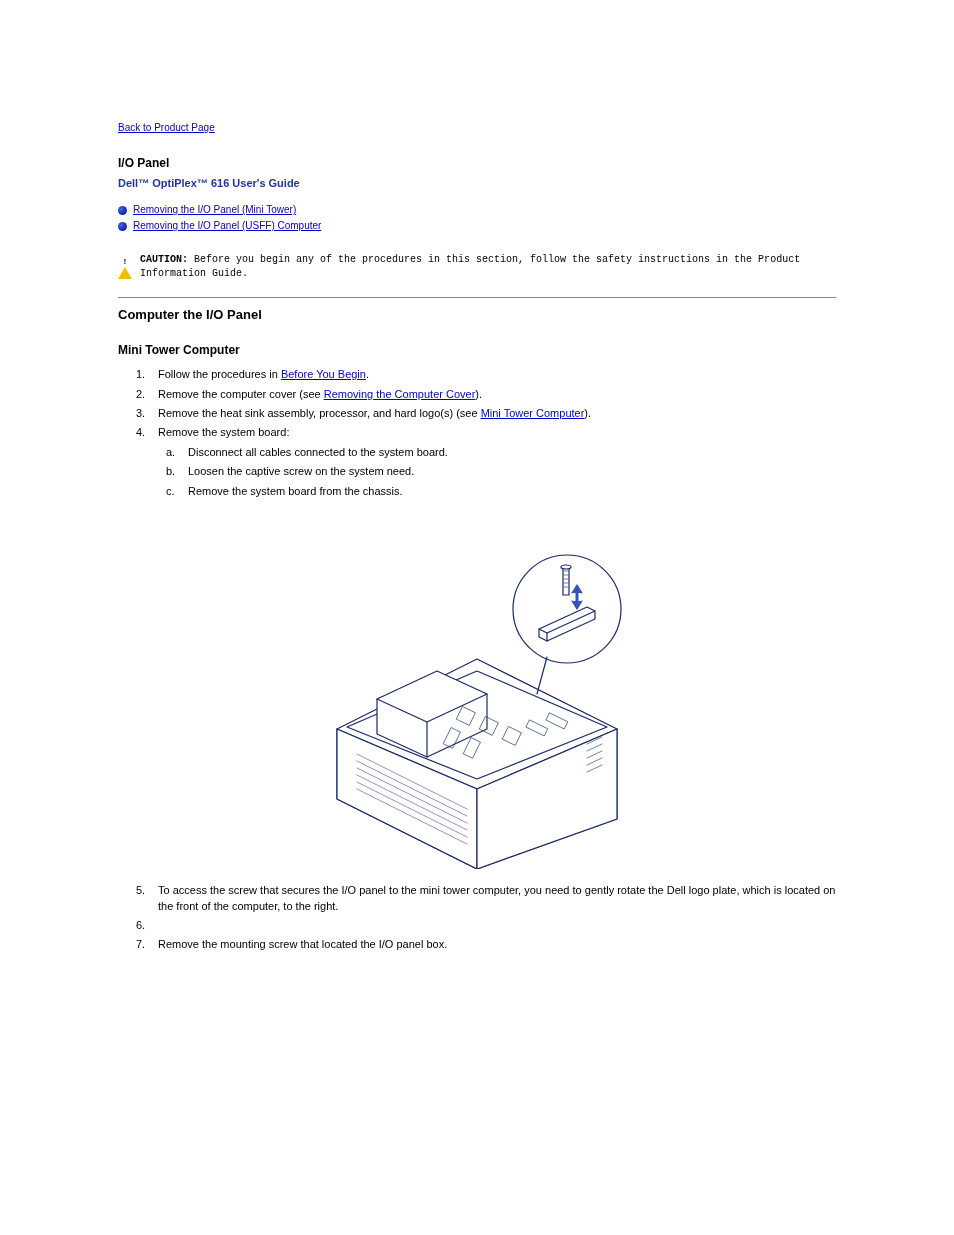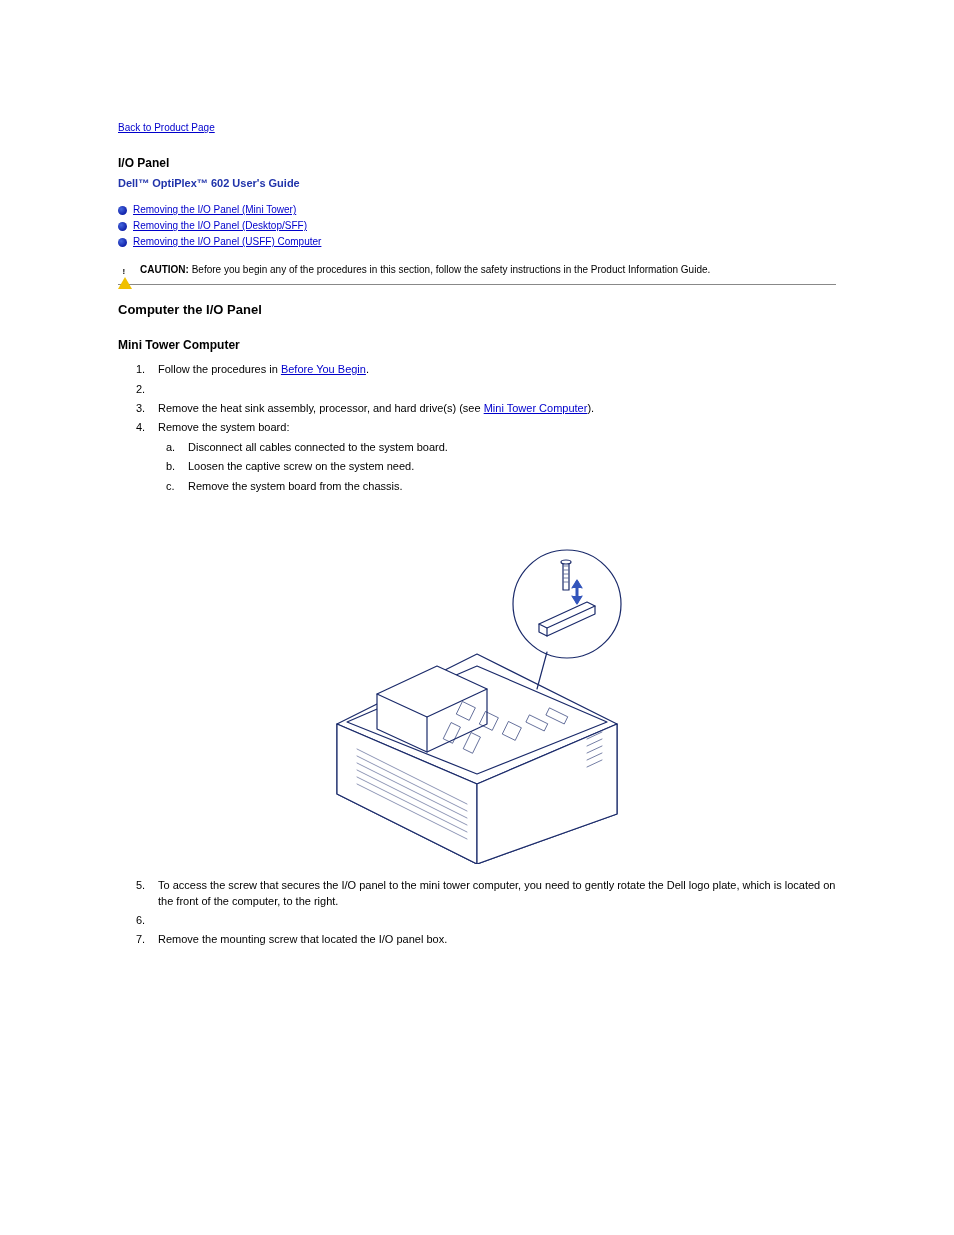--- a/index.html
+++ b/index.html
@@ -26,21 +26,21 @@
     font-size: 12px;
     margin-bottom: 4px;
   }
   .subtitle {
     color: #2033aa;
     font-weight: bold;
     font-size: 11px;
     margin-bottom: 12px;
   }
   .link-list {
-    margin-bottom: 14px;
+    margin-bottom: 20px;
   }
   .link-row {
     display: flex;
     align-items: center;
     gap: 6px;
     margin-bottom: 2px;
   }
   .bullet {
     width: 9px;
     height: 9px;
@@ -49,21 +49,23 @@
     flex-shrink: 0;
   }
   .link-text {
     color: #0000cc;
     text-decoration: underline;
     font-size: 10px;
     cursor: pointer;
   }
   .notice-block {
     border-bottom: 1px solid #888;
-    margin-bottom: 16px;
+    padding-bottom: 10px;
+    margin-bottom: 8px;
+    font-family: Liberation Mono, monospace;
   }
   .notice-row {
     display: flex;
     align-items: flex-start;
     gap: 8px;
     margin-bottom: 6px;
   }
   .caution-icon {
     width: 14px;
     height: 14px;
@@ -146,30 +148,26 @@
   }
 </style>
 </head>
 <body>
 
 
 
 <a class="back-link">Back to Product Page</a>
 
 <div class="page-title">I/O Panel</div>
-<div class="subtitle">Dell™ OptiPlex™ 602 User's Guide</div>
+<div class="subtitle">Dell™ OptiPlex™ 616 User's Guide</div>
 
 <div class="link-list">
   <div class="link-row">
     <span class="bullet"></span>
     <span class="link-text">Removing the I/O Panel (Mini Tower)</span>
-  </div>
-  <div class="link-row">
-    <span class="bullet"></span>
-    <span class="link-text">Removing the I/O Panel (Desktop/SFF)</span>
   </div>
   <div class="link-row">
     <span class="bullet"></span>
     <span class="link-text">Removing the I/O Panel (USFF) Computer</span>
   </div>
 </div>
 
 <div class="notice-block">
   <div class="notice-row">
     <span class="caution-icon"><span class="caution-triangle"></span></span>
@@ -184,25 +182,28 @@
 <div class="sub-heading">Mini Tower Computer</div>
 
 <div class="step">
   <span class="step-num">1.</span>
   <span class="step-text">
     <span>Follow the procedures in </span><a>Before You Begin</a><span>.</span>
   </span>
 </div>
 <div class="step">
   <span class="step-num">2.</span>
+  <span class="step-text">
+    <span>Remove the computer cover (see </span><a>Removing the Computer Cover</a><span>).</span>
+  </span>
 </div>
 <div class="step">
   <span class="step-num">3.</span>
   <span class="step-text">
-    <span>Remove the heat sink assembly, processor, and hard drive(s) (see </span><a>Mini Tower Computer</a><span>).</span>
+    <span>Remove the heat sink assembly, processor, and hard logo(s) (see </span><a>Mini Tower Computer</a><span>).</span>
   </span>
 </div>
 <div class="step">
   <span class="step-num">4.</span>
   <span class="step-text">Remove the system board:</span>
 </div>
 
 <div style="padding-left:48px; margin-top:4px;">
   <div class="step" style="padding-left:0">
     <span class="step-num">a.</span>

